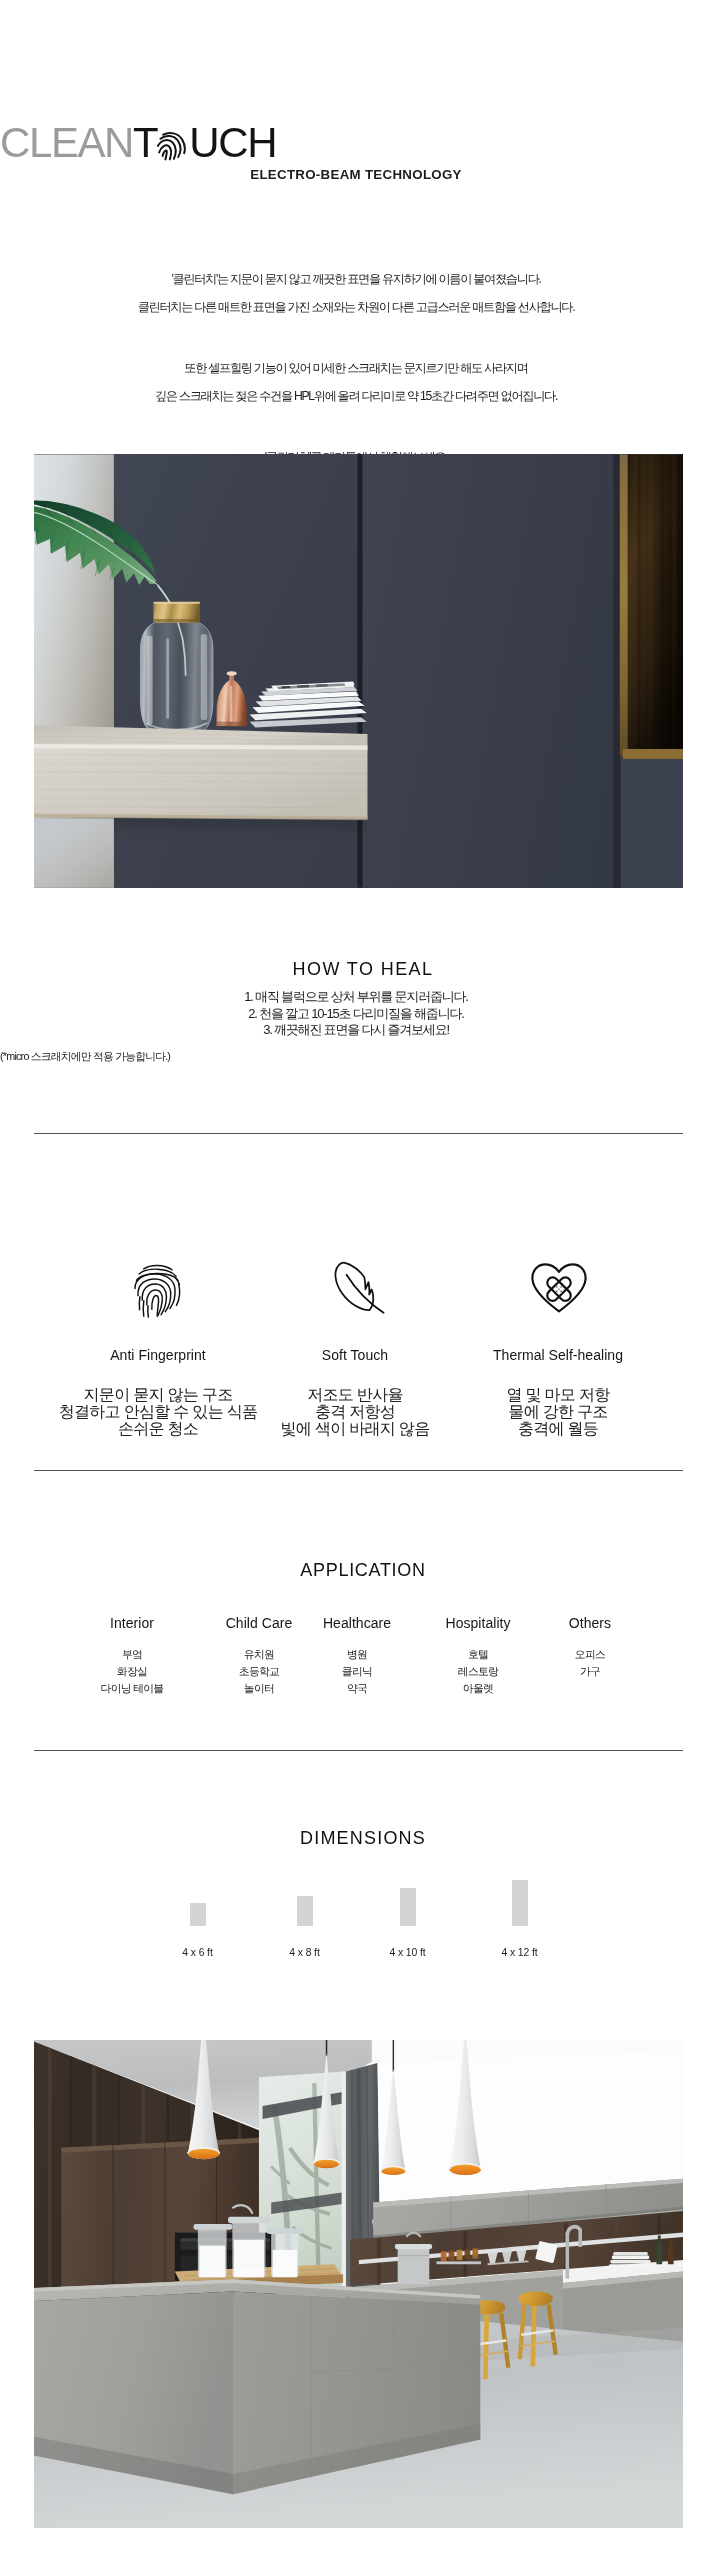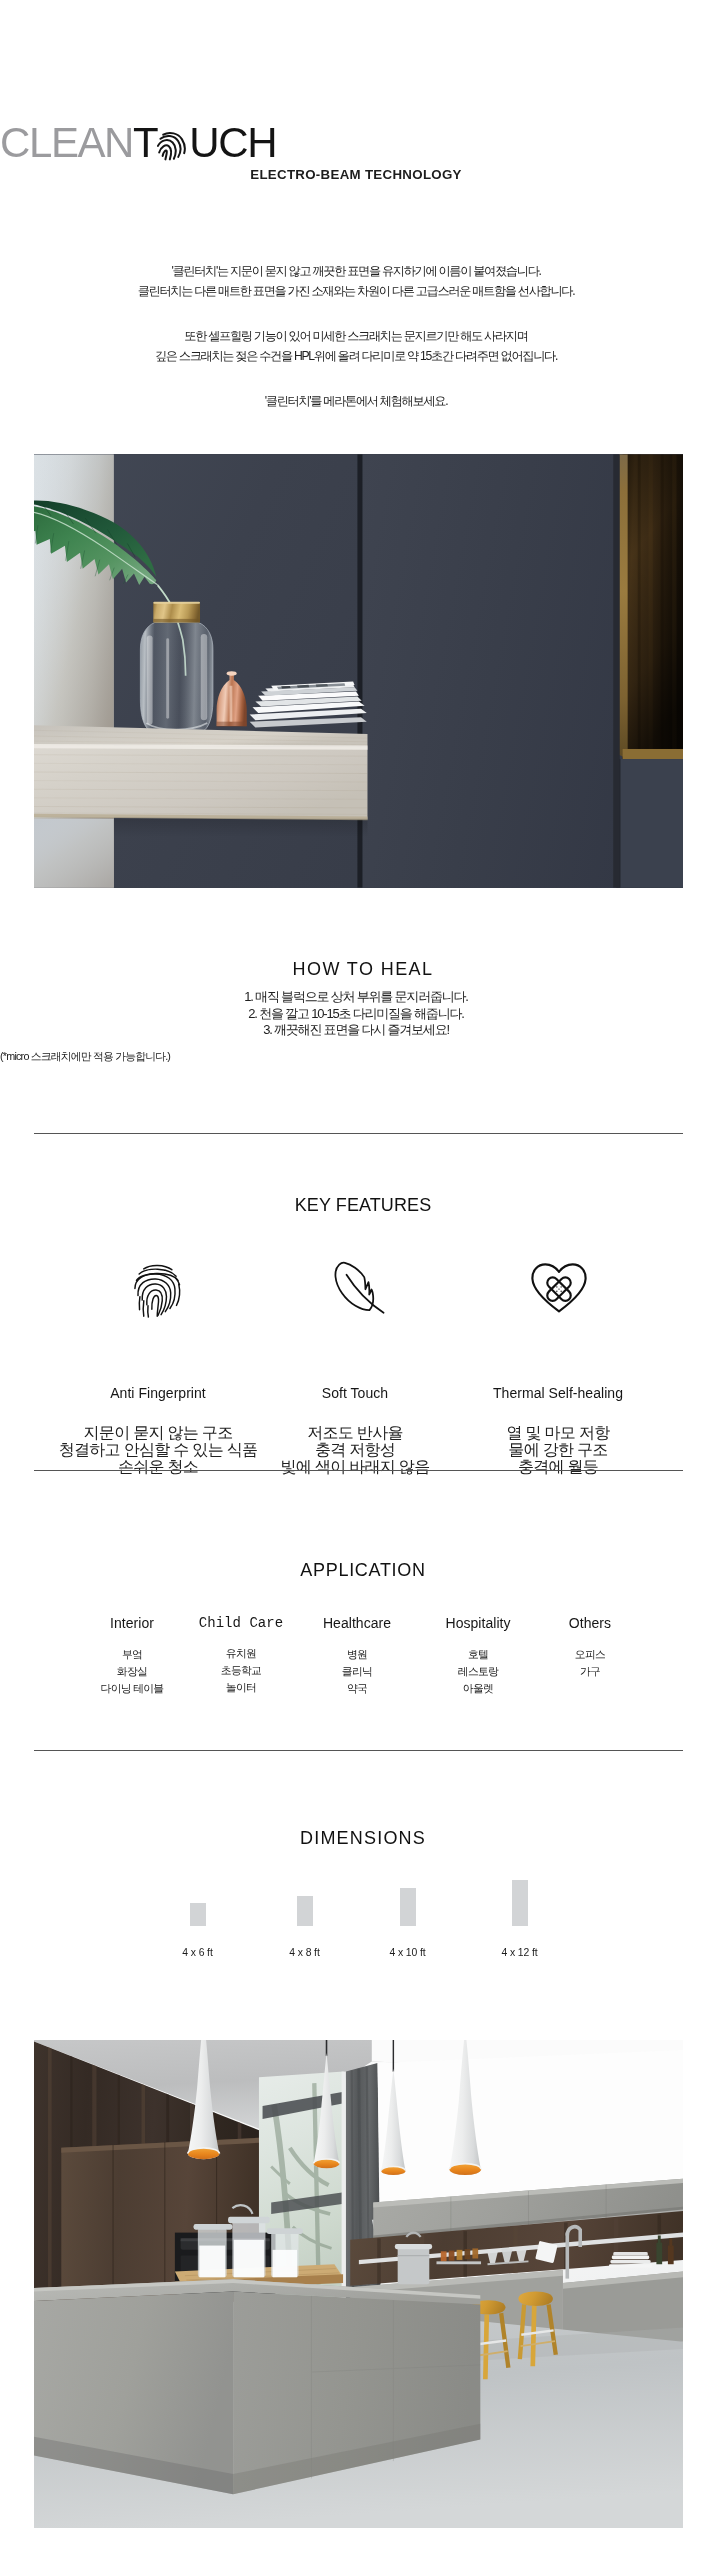--- a/index.html
+++ b/index.html
@@ -20,21 +20,21 @@
   .logo-clean{color:#9b9b9e;}
   .logo-touch{color:#141414;font-weight:400;}
   .logo-o{position:relative;display:inline-block;width:32px;height:32px;vertical-align:-4.3px;}
   .logo-o svg{position:absolute;left:0px;top:-0.7px;width:30px;height:32px;}
   .tagline{position:absolute;left:0;right:0;top:168px;text-align:center;
            font-size:13.3px;line-height:14.4px;font-weight:bold;letter-spacing:0.3px;color:#1d1d1d;}
 
   
   .intro{position:absolute;left:0;right:0;top:259px;text-align:center;color:#202020;
          font-size:12.2px;letter-spacing:-1.3px;line-height:16px;}
-  .intro p{margin:4px;}
+  .intro p{margin:12px;}
   .intro .gap{height:21px;}
 
   
   .photo{position:absolute;left:34px;width:649px;overflow:hidden;}
   .photo > *{position:absolute;}
 
   
   .sec-title{position:absolute;left:0;right:0;text-align:center;
              font-size:18px;line-height:16px;font-weight:400;letter-spacing:1.2px;color:#111;padding-left:14px;}
   .divider{position:absolute;left:34px;width:649px;height:0.7px;background:#555;}
@@ -47,21 +47,21 @@
              font-size:10.8px;letter-spacing:-0.8px;line-height:13px;}
 
   
   .features{position:absolute;left:0;top:1270px;width:712px;}
   .feat{position:absolute;width:230px;text-align:center;}
   .feat-1{left:43px;}
   .feat-2{left:240px;}
   .feat-3{left:443px;}
   .feat-icon{position:absolute;width:0;height:0;overflow:visible;left:50%;top:0;}
   .feat-icon svg{position:absolute;display:block;}
-  .feat-title{margin-top:116px;font-size:14px;letter-spacing:0.04px;color:#161616;line-height:14.4px;}
+  .feat-title{margin-top:78px;font-size:14px;letter-spacing:0.04px;color:#161616;line-height:14.4px;}
   .feat-lines{margin-top:24px;font-size:16px;letter-spacing:-0.7px;line-height:17px;color:#202020;}
   .feat-lines div{margin:0;}
 
   
   .apps{position:absolute;left:0;top:1564px;width:712px;}
   .app-col{position:absolute;width:144px;text-align:center;}
   .app-title{font-size:14px;letter-spacing:0.04px;color:#161616;line-height:14.4px;}
   .app-items{margin-top:16px;font-size:10.8px;letter-spacing:-0.7px;line-height:17px;color:#202020;}
   .app-items div{margin:0;}
 
@@ -341,21 +341,20 @@
   <div class="sec-title" style="top:961px;letter-spacing:1.4px;">HOW TO HEAL</div>
   <div class="heal-steps" style="top:989px;">
     <p>1. 매직 블럭으로 상처 부위를 문지러줍니다.</p>
     <p>2. 천을 깔고 10-15초 다리미질을 해줍니다.</p>
     <p>3. 깨끗해진 표면을 다시 즐겨보세요!</p>
   </div>
   <div class="heal-note" style="top:1050px;">(*micro 스크래치에만 적용 가능합니다.)</div>
 
   <div class="divider" style="top:1133px;"></div>
 
-  <div class="sec-title" style="top:1197px;letter-spacing:0.1px;">KEY FEATURES</div>
   <div class="features">
 
     <div class="feat feat-1">
       <div class="feat-icon">
         <svg width="50" height="72" viewBox="0 0 65 80" aria-hidden="true" style="margin-left:-25.5px;top:-19.4px">
           <g fill="none" stroke="#111" stroke-width="1.9" stroke-linecap="round">
             <path d="M 14 16.5 C 23 10, 41 10.5, 50.5 17.5"></path>
             <path d="M 8 23 C 18 14, 46 14.5, 56 26"></path>
             <path d="M 4.5 31.5 C 11 20.5, 49 18.5, 58.5 31.5"></path>
             <path d="M 59.5 36.5 C 61.5 45, 60.5 56, 56.5 64"></path>
@@ -429,21 +428,21 @@
   <div class="sec-title" style="top:1562px;letter-spacing:0.7px;">APPLICATION</div>
   <div class="apps">
     <div class="app-col" style="left:60px;top:52px;">
       <div class="app-title">Interior</div>
       <div class="app-items">
         <div>부엌</div>
         <div>화장실</div>
         <div>다이닝 테이블</div>
       </div>
     </div>
-    <div class="app-col" style="left:169px;top:52px;font-family:Liberation Mono, monospace;">
+    <div class="app-col" style="left:187px;top:52px;">
       <div class="app-title">Child Care</div>
       <div class="app-items">
         <div>유치원</div>
         <div>초등학교</div>
         <div>놀이터</div>
       </div>
     </div>
     <div class="app-col" style="left:285px;top:52px;">
       <div class="app-title">Healthcare</div>
       <div class="app-items">

